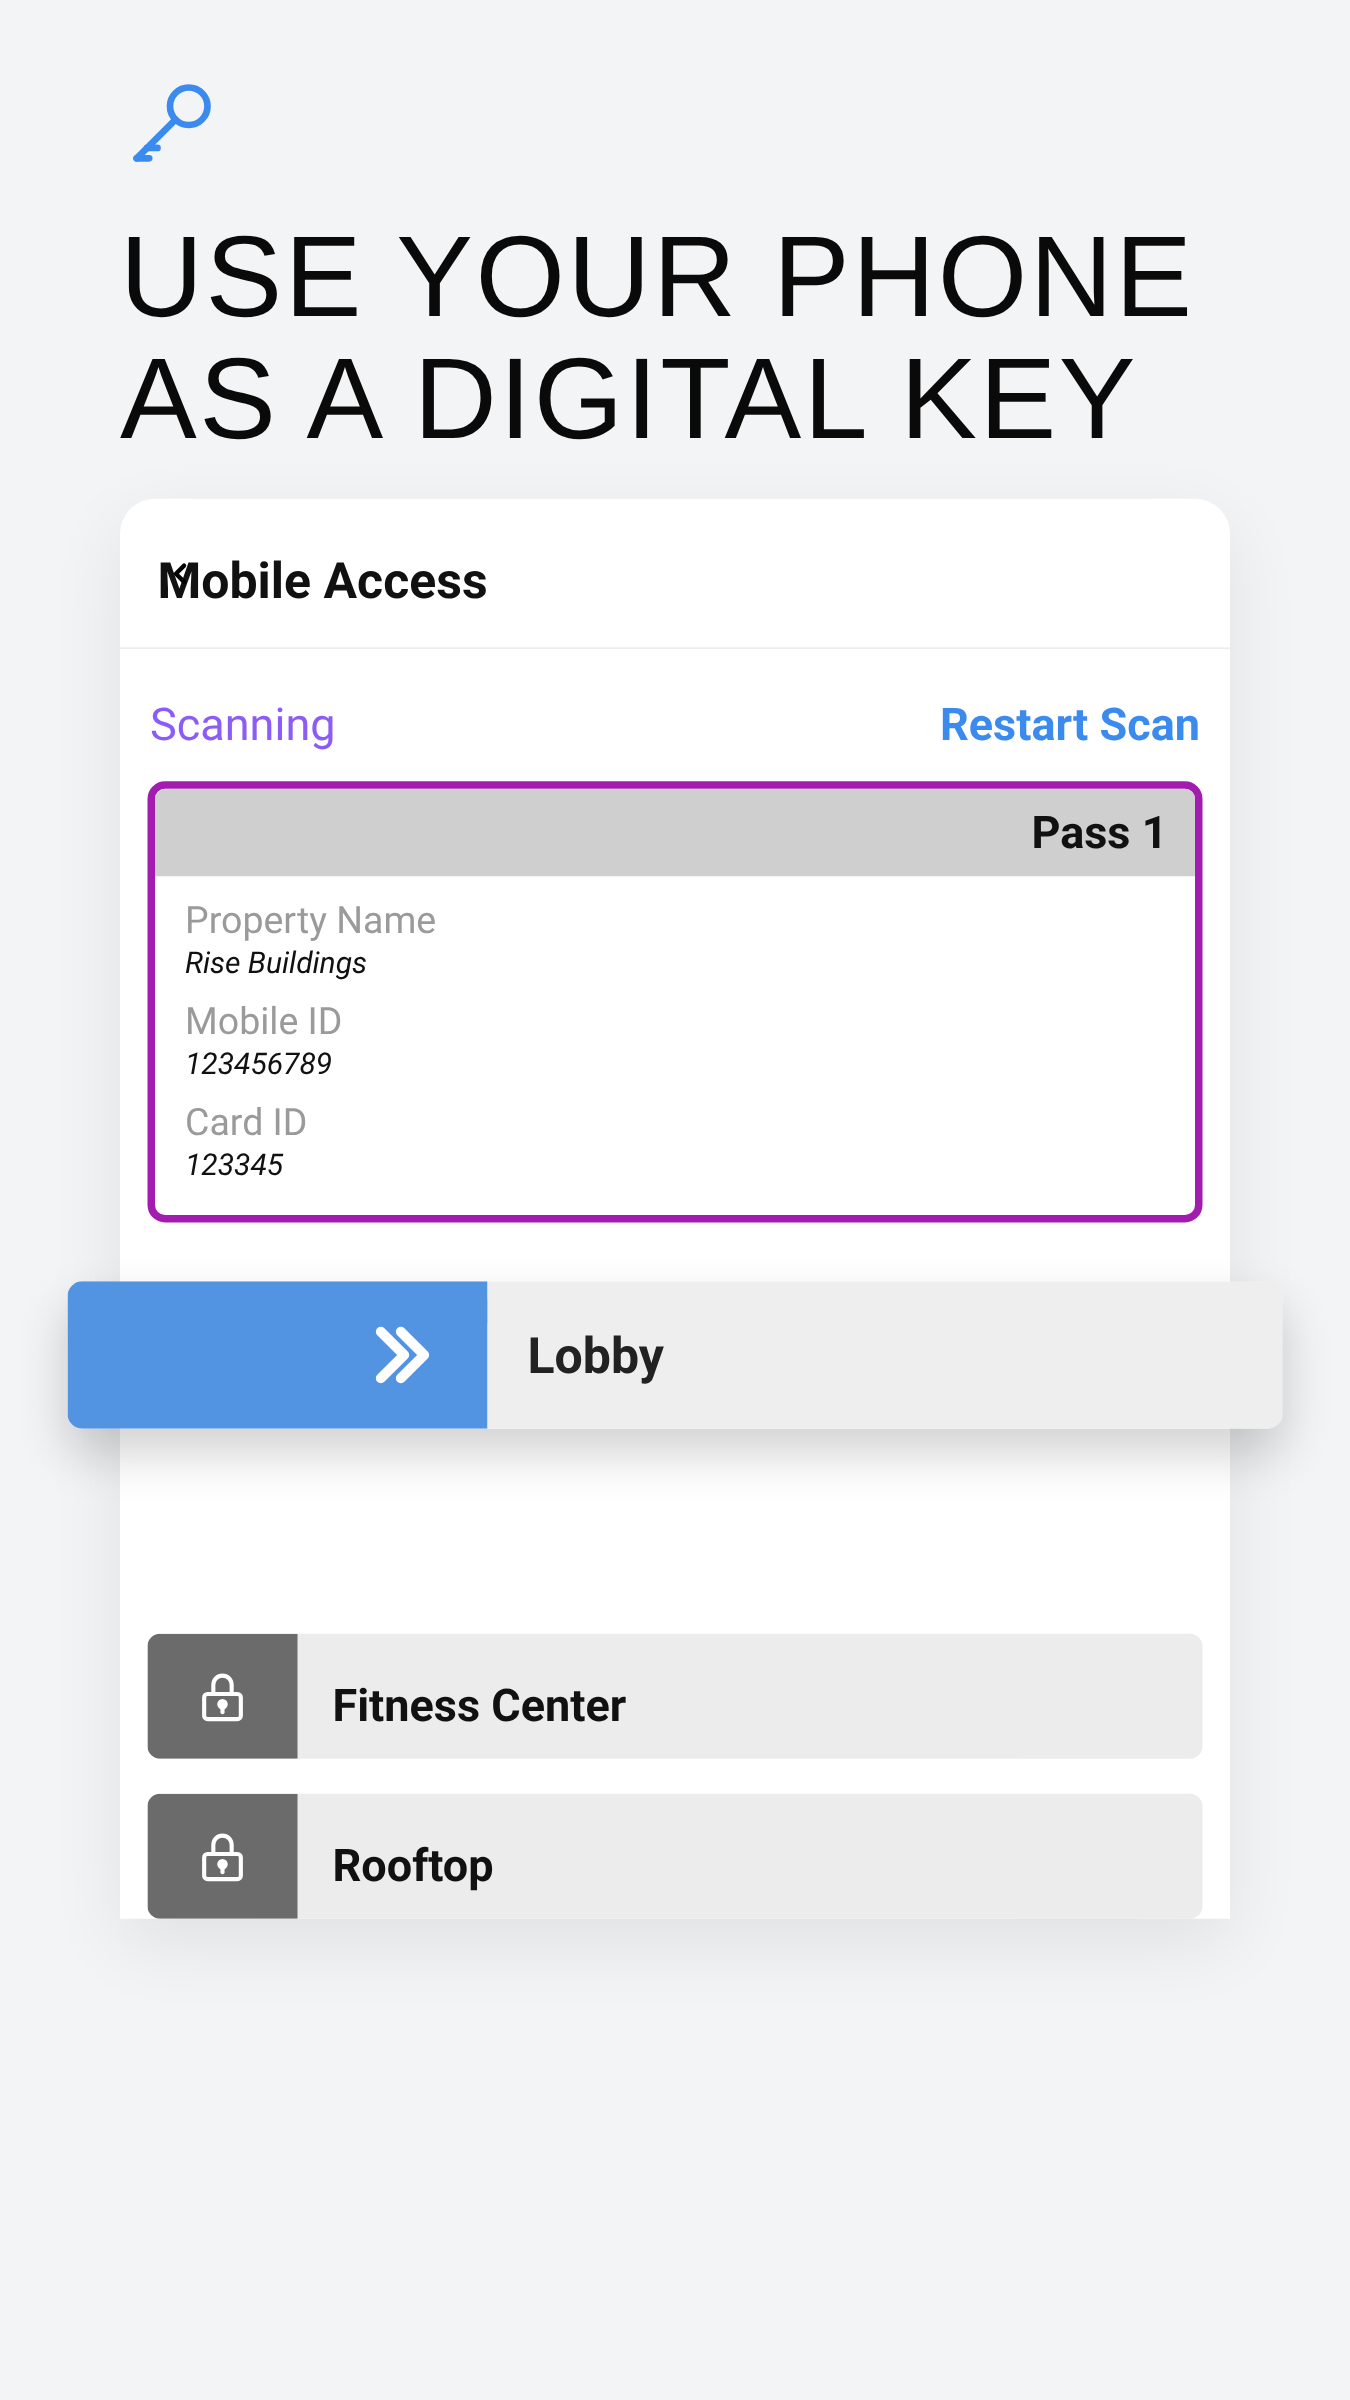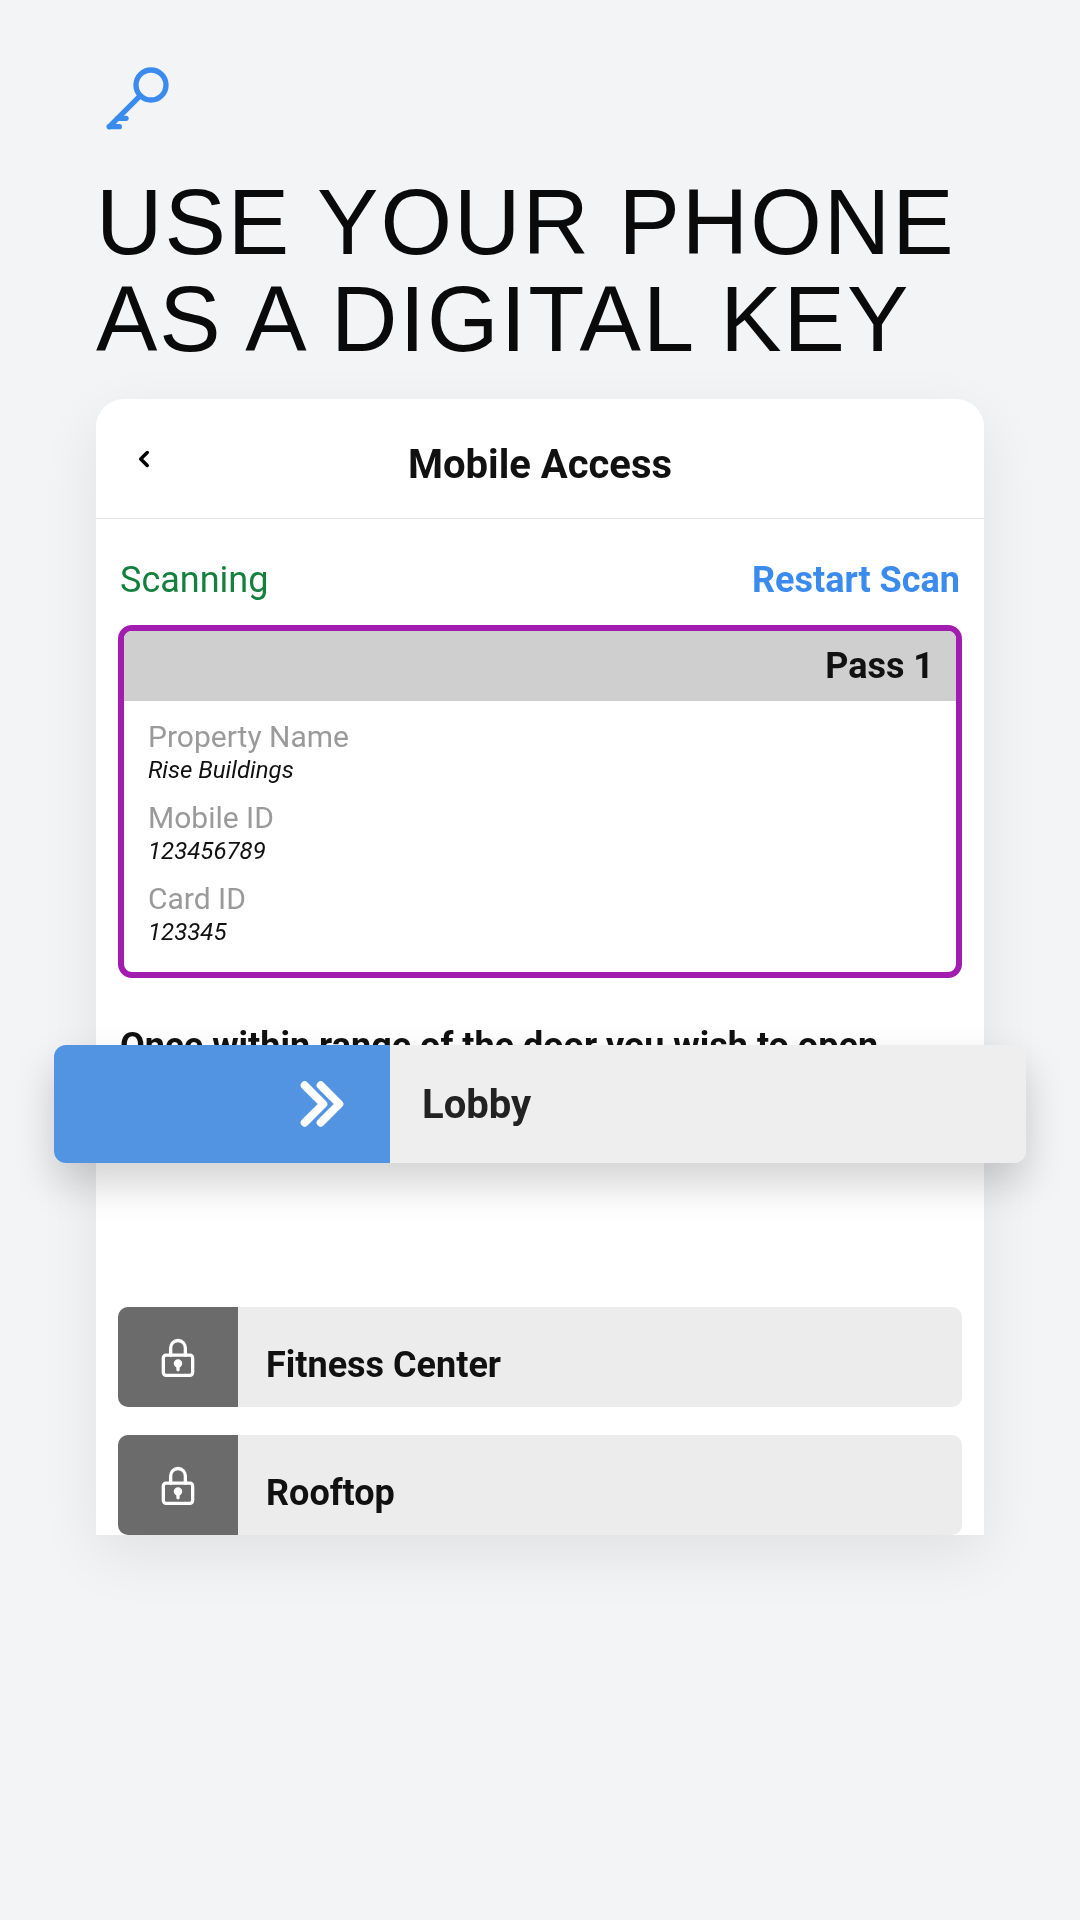--- a/index.html
+++ b/index.html
@@ -33,21 +33,20 @@
     border-radius: 28px 28px 0 0;
     width: 100%;
     box-shadow: 0 20px 60px rgba(0,0,0,0.08);
     overflow: visible;
     position: relative;
     min-height: 1100px;
   }
   .nav-bar {
     display: flex;
     align-items: center;
-    justify-content: center;
     position: relative;
     padding: 42px 30px 30px 30px;
     border-bottom: 1px solid #e5e7eb;
   }
   .back-btn {
     position: absolute;
     left: 28px;
     top: 50%;
     transform: translateY(-50%);
     width: 40px;
@@ -66,21 +65,21 @@
   }
   .scan-row {
     display: flex;
     justify-content: space-between;
     align-items: center;
     margin-bottom: 24px;
     padding: 0 2px;
   }
   .scanning-label {
     font-size: 36px;
-    color: #15803d;
+    color: #8b5cf6;
   }
   .restart-link {
     font-size: 36px;
     font-weight: 700;
     color: #3b8bef;
   }
   .pass-card {
     border: 6px solid #a21caf;
     border-radius: 14px;
     overflow: hidden;
@@ -255,21 +254,21 @@
               <path d="M8 11V7a4 4 0 0 1 8 0v4"></path>
               <circle cx="12" cy="15.5" r="1.4" fill="#ffffff"></circle>
               <line x1="12" y1="16.5" x2="12" y2="19"></line>
             </svg>
           </div>
           <div class="door-label">Rooftop</div>
         </div>
       </div>
     </div>
 
-    <div class="slide-bar" style="top:646px;">
+    <div class="slide-bar" style="top:626px;">
       <div class="slide-handle">
         <svg width="64" height="64" viewBox="0 0 24 24" fill="none" stroke="#ffffff" stroke-width="3" stroke-linecap="round" stroke-linejoin="round">
           <polyline points="7 5 14 12 7 19"></polyline>
           <polyline points="13 5 20 12 13 19"></polyline>
         </svg>
       </div>
       <div class="slide-track">
         <div class="slide-label">Lobby</div>
       </div>
     </div>

